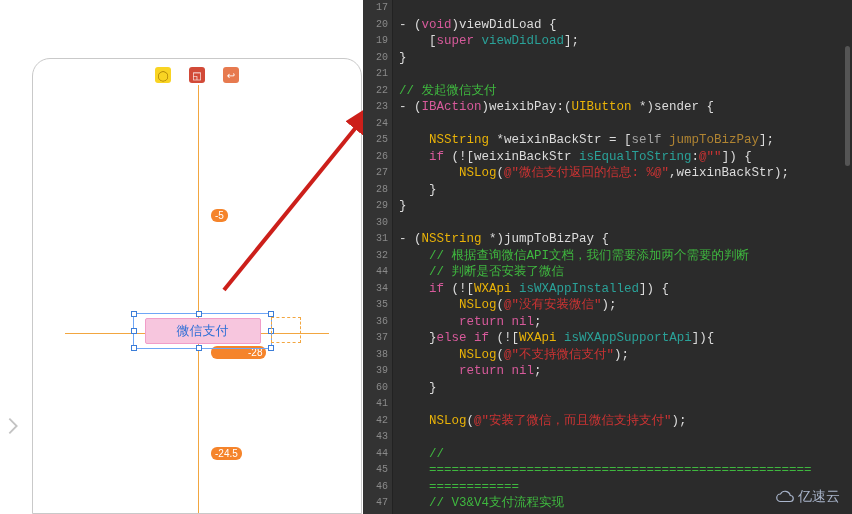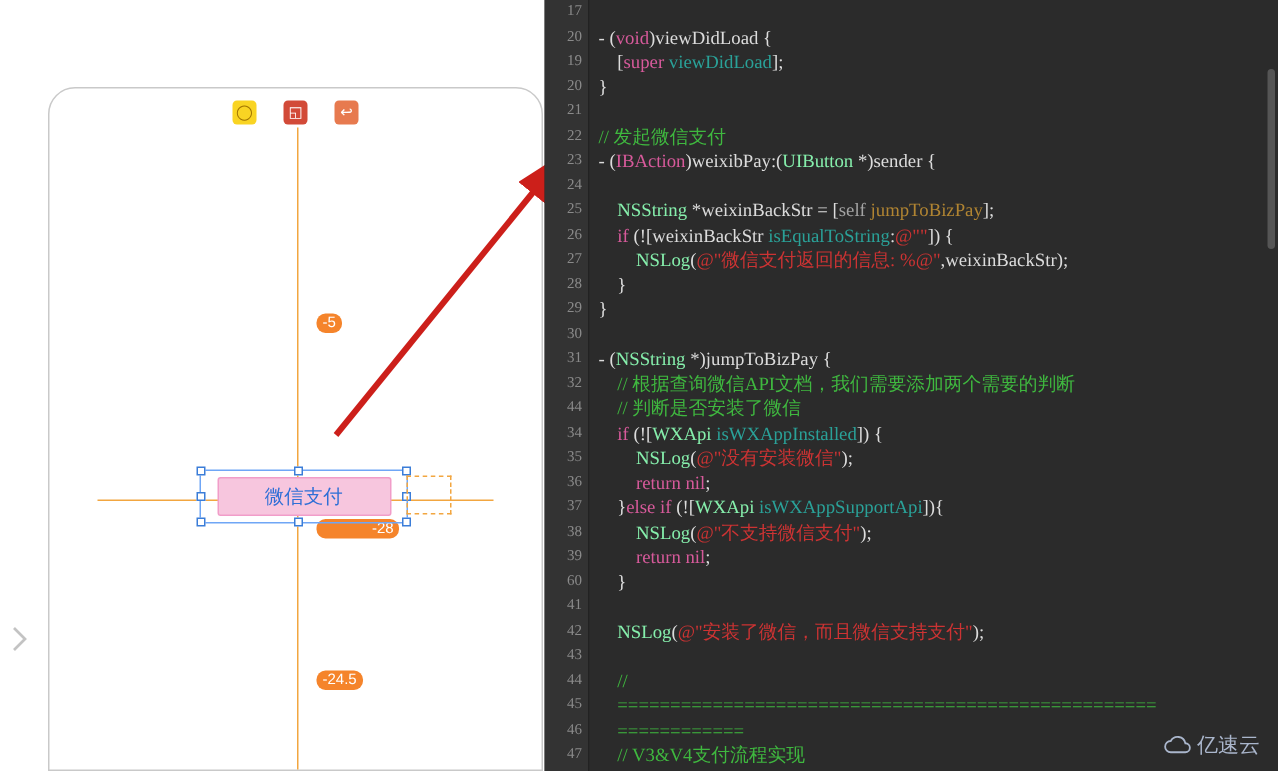--- a/index.html
+++ b/index.html
@@ -129,21 +129,21 @@
     height: 290px;
     pointer-events: none;
   }
 
   .code-area {
     flex: 1;
     height: 514px;
     background: #2b2b2b;
     position: relative;
     display: flex;
-    font-family: Liberation Serif, serif;
+    font-family: Liberation Mono, monospace;
     font-size: 12.5px;
     line-height: 16.5px;
     overflow: hidden;
   }
   .gutter {
     width: 30px;
     background: #333333;
     color: #8a8a8a;
     text-align: right;
     padding-top: 0;
@@ -152,21 +152,21 @@
     border-right: 1px solid #222;
   }
   .gutter div { padding-right: 4px; }
   .code {
     padding-left: 6px;
     white-space: pre;
     color: #dcdcdc;
   }
   .line-row { height: 16.5px; }
   .c-kw   { color: #d75a9b; }
-  .c-type { color: #86efac; }
+  .c-type { color: #eab308; }
   .c-msg  { color: #2aa198; }
   .c-str  { color: #cc3333; }
   .c-at   { color: #cc3333; }
   .c-cmt  { color: #3fb83f; }
   .c-gold { color: #b08432; }
   .c-super{ color: #d75a9b; }
   .c-self { color: #a3a3a3; }
   .scroll {
     position: absolute;
     right: 2px;

